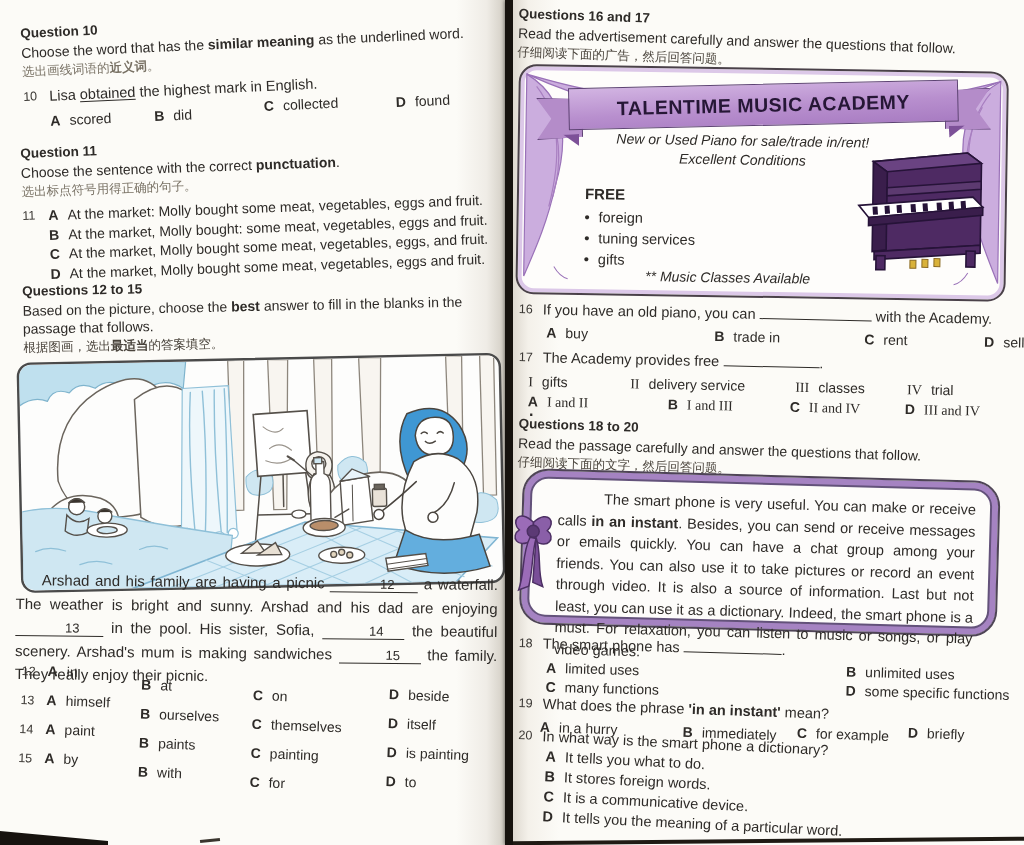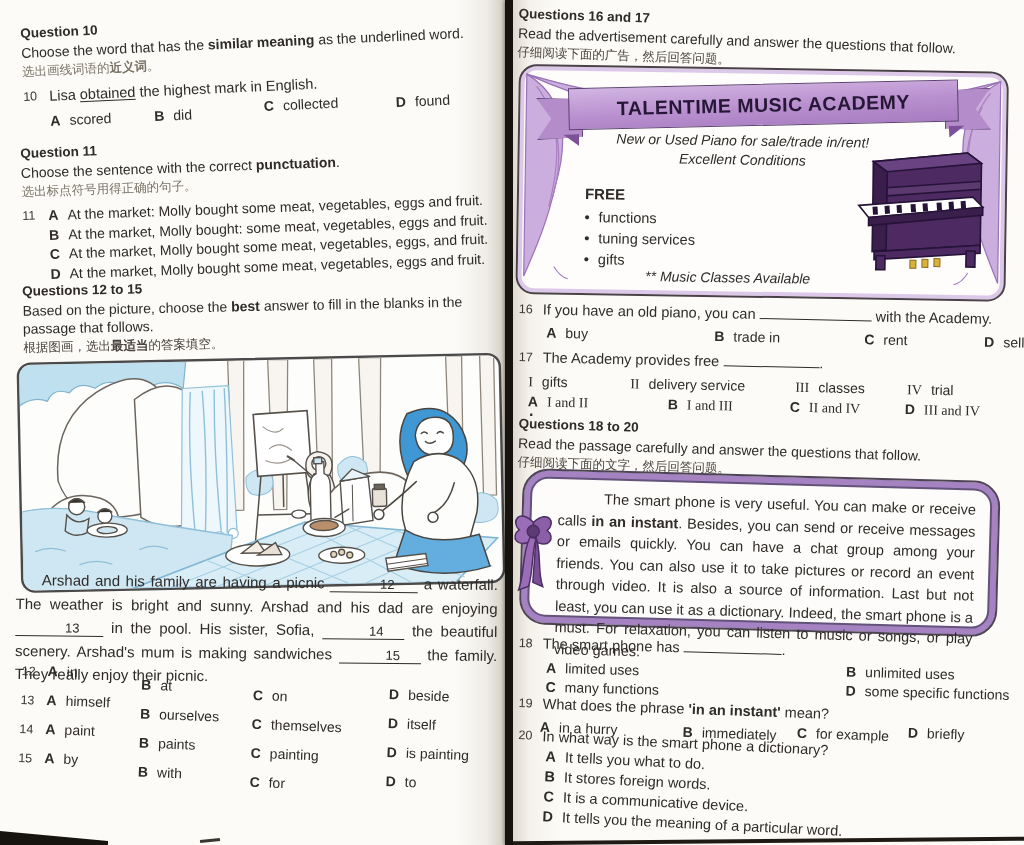--- a/index.html
+++ b/index.html
@@ -326,21 +326,21 @@
         <div class="bar">TALENTIME MUSIC ACADEMY</div>
       </div>
 
       <div class="ad-sub">
         <div>New or Used Piano for sale/trade in/rent!</div>
         <div>Excellent Conditions</div>
       </div>
 
       <div class="free">
         <div class="fh">FREE</div>
-        <div><span class="bullet">•</span><span>functions</span></div>
+        <div><span class="bullet">•</span><span>foreign</span></div>
         <div><span class="bullet">•</span><span>tuning services</span></div>
         <div><span class="bullet">•</span><span>gifts</span></div>
       </div>
 
       <svg class="piano" width="150" height="126" viewBox="0 0 150 126">
         <g stroke="#261338" stroke-width="1.6">
           <polygon points="34,14 128,4 142,14 142,96 36,104" fill="#4e2a63"></polygon>
           <polygon points="34,14 128,4 142,14 48,24" fill="#6a4382"></polygon>
           <polygon points="34,14 48,24 48,102 34,104" fill="#3a1e4c"></polygon>
           <polygon points="48,40 142,32 142,40 48,48" fill="#5c3a70"></polygon>

